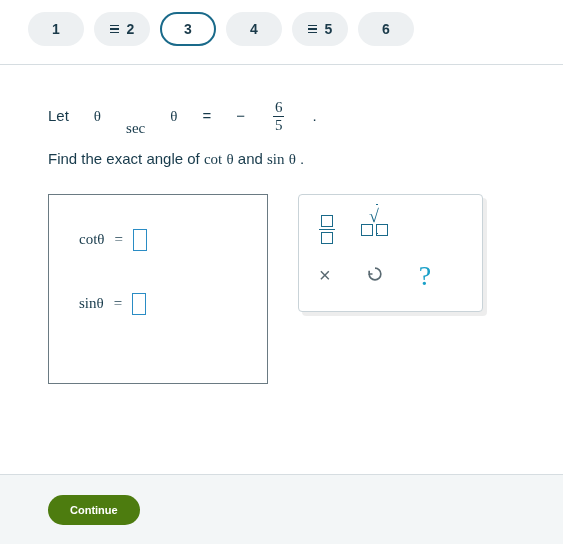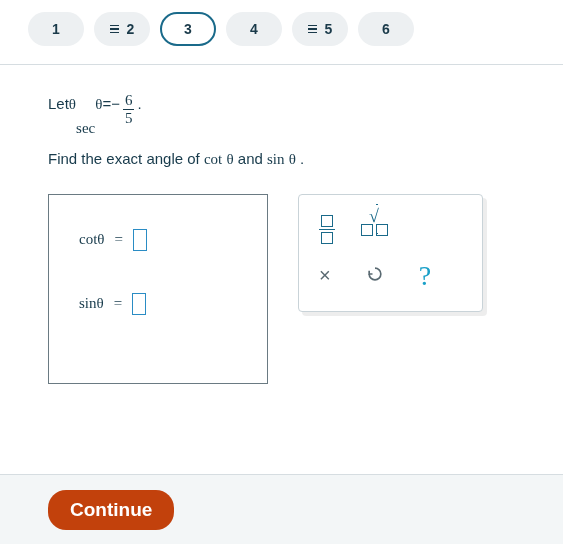--- a/index.html
+++ b/index.html
@@ -52,23 +52,25 @@
     border-top: 1px solid #d6dde1;
     margin: 0 0 0 0;
   }
   .content {
     padding: 28px 30px 0 48px;
     color: #173a4b;
     font-size: 15px;
   }
   .problem-line1 {
     display: flex;
+    align-items: center;
     flex-wrap: wrap;
     line-height: 1.5;
     margin-bottom: 10px;
+    gap: 25px;
   }
   .theta { font-family: 'Times New Roman', serif; }
   .mathfn { font-family: 'Times New Roman', serif; margin-top: 24px; }
   .frac {
     display: inline-flex;
     flex-direction: column;
     align-items: center;
     font-family: 'Times New Roman', serif;
     font-size: 15px;
     line-height: 1;
@@ -159,27 +161,27 @@
     position: absolute;
     left: 0; right: 0; bottom: 0;
     height: 70px;
     background: #f3f6f7;
     border-top: 1px solid #d6dde1;
     display: flex;
     align-items: center;
     padding-left: 48px;
   }
   .continue-btn {
-    background: #c2410c;
+    background: #4d7c0f;
     color: #fff;
     border: none;
     border-radius: 18px;
     padding: 9px 22px;
     font-weight: bold;
-    font-size: 19px;
+    font-size: 11px;
     cursor: pointer;
   }
 </style>
 </head>
 <body>
 
 <div class="tabs">
   <div class="tab">
       <span>1</span>
     </div>

